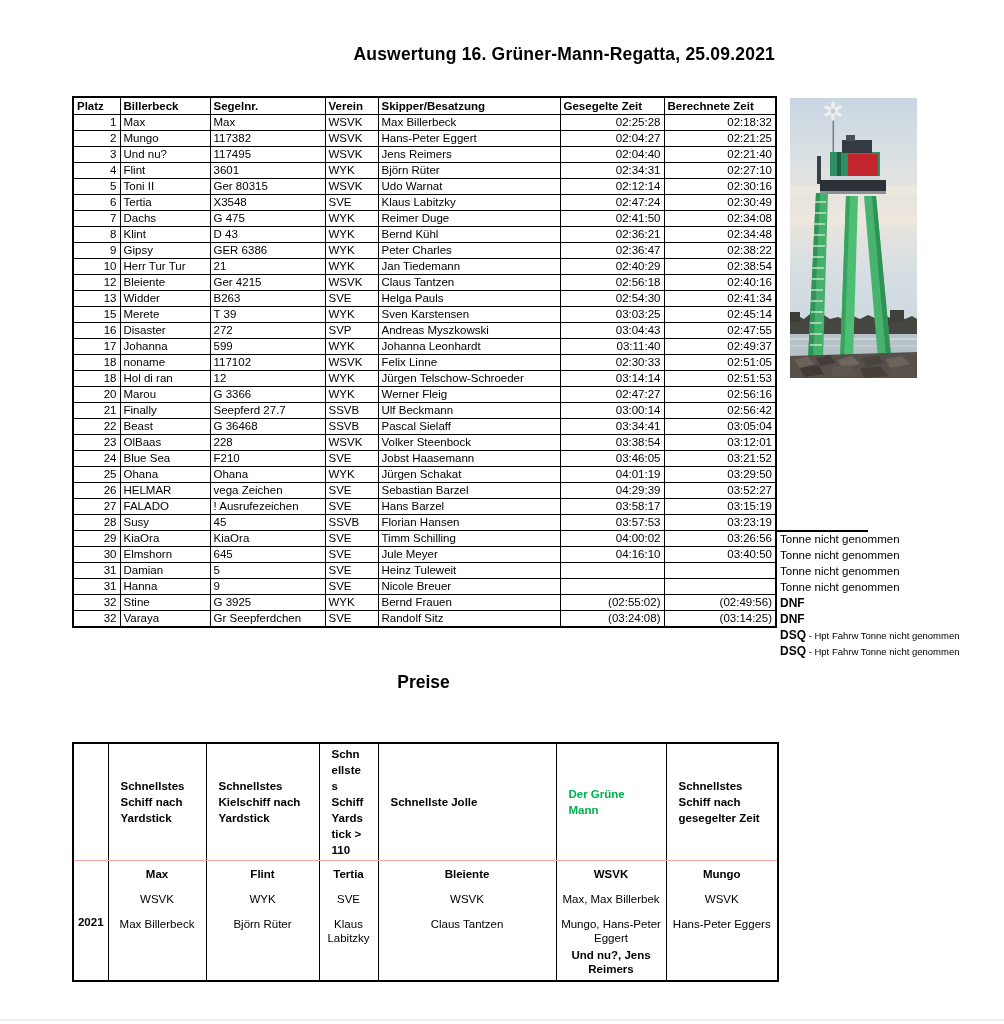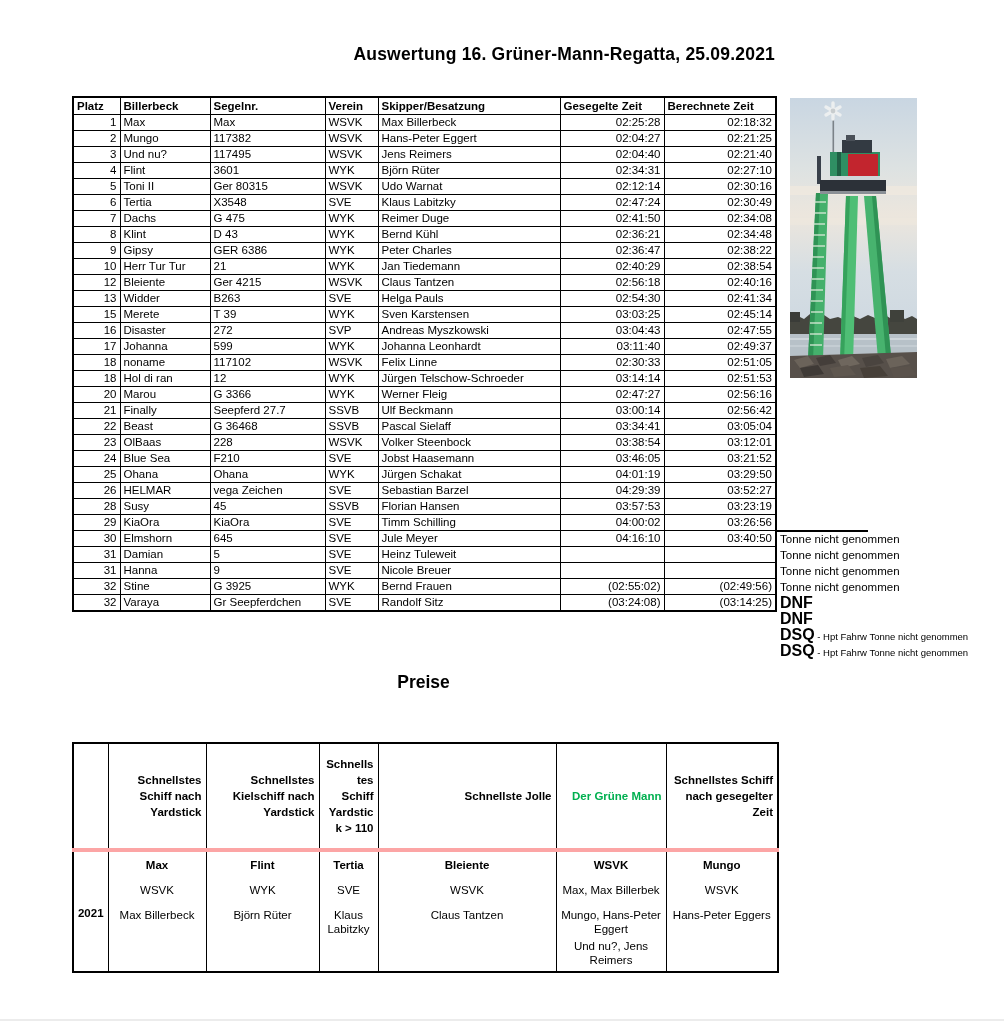--- a/index.html
+++ b/index.html
@@ -11,41 +11,41 @@
   table.results{position:absolute;left:72px;top:96px;border-collapse:collapse;
                 table-layout:fixed;border:2px solid #000;}
   table.results th,table.results td{border:1px solid #000;font-size:11.5px;padding:0 3px;
                 height:15px;line-height:15px;white-space:nowrap;overflow:hidden;
                 font-family:"Liberation Sans",sans-serif;}
   table.results th{font-weight:bold;text-align:left;height:16px;line-height:16px;margin-top:44px;}
   table.results td.num{text-align:right;}
   table.results td.time{text-align:right;}
   
   .note{position:absolute;font-size:11.5px;white-space:nowrap;}
-  .note-bold{font-weight:bold;font-size:16px;margin-top:22px;}
+  .note-bold{font-weight:bold;font-size:12px;margin-top:22px;}
   .note-plain.small{font-size:9.5px;}
   .note-rule{position:absolute;width:92px;height:2px;background:#000;}
   
   .photo{position:absolute;left:790px;top:98px;width:127px;height:280px;}
   .photo svg{display:block;}
   
   .prizes-title{position:absolute;left:72px;top:672px;width:703px;text-align:center;
                 font-size:17.5px;font-weight:bold;}
   table.prizes{position:absolute;left:72px;top:742px;border-collapse:collapse;
                table-layout:fixed;border:2px solid #000;}
   table.prizes th,table.prizes td{border:1px solid #000;font-size:11.5px;
                font-family:"Liberation Sans",sans-serif;vertical-align:middle;}
-  table.prizes thead th{height:100px;font-weight:bold;text-align:right;padding:2px 4px;
-               overflow-wrap:break-word;word-break:break-word;border-bottom:4px solid #fca5a5;
+  table.prizes thead th{height:100px;font-weight:bold;text-align:left;padding:2px 12px;
+               overflow-wrap:break-word;word-break:break-word;border-bottom:1px solid #fca5a5;
                line-height:16px;}
   table.prizes tbody td{height:108px;vertical-align:top;padding:6px 3px 4px;text-align:center;}
   table.prizes tbody td.year{vertical-align:middle;font-weight:bold;text-align:center;}
   .prize-line{line-height:14px;margin-top:11px;overflow-wrap:break-word;}
   .prize-line.first{margin-top:0;font-weight:bold;}
-  .prize-line.tight{margin-top:3px;}
+  .prize-line.tight{margin-top:3px;font-weight:bold;}
   .bottom-rule{position:absolute;left:0;top:1019px;width:1004px;height:2px;background:#ececec;}
 </style>
 </head>
 <body>
 
 <div class="page">
 
   <div class="doc-title">Auswertung 16. Grüner-Mann-Regatta, 25.09.2021</div>
 
   <table class="results">
@@ -278,20 +278,29 @@
           <td class="time">03:29:50</td>
         </tr>
         <tr>
           <td class="num">26</td>
           <td>HELMAR</td>
           <td>vega Zeichen</td>
           <td>SVE</td>
           <td>Sebastian Barzel</td>
           <td class="time">04:29:39</td>
           <td class="time">03:52:27</td>
+        </tr>
+        <tr>
+          <td class="num">27</td>
+          <td>FALADO</td>
+          <td>! Ausrufezeichen</td>
+          <td>SVE</td>
+          <td>Hans Barzel</td>
+          <td class="time">03:58:17</td>
+          <td class="time">03:15:19</td>
         </tr>
         <tr>
           <td class="num">28</td>
           <td>Susy</td>
           <td>45</td>
           <td>SSVB</td>
           <td>Florian Hansen</td>
           <td class="time">03:57:53</td>
           <td class="time">03:23:19</td>
         </tr>

